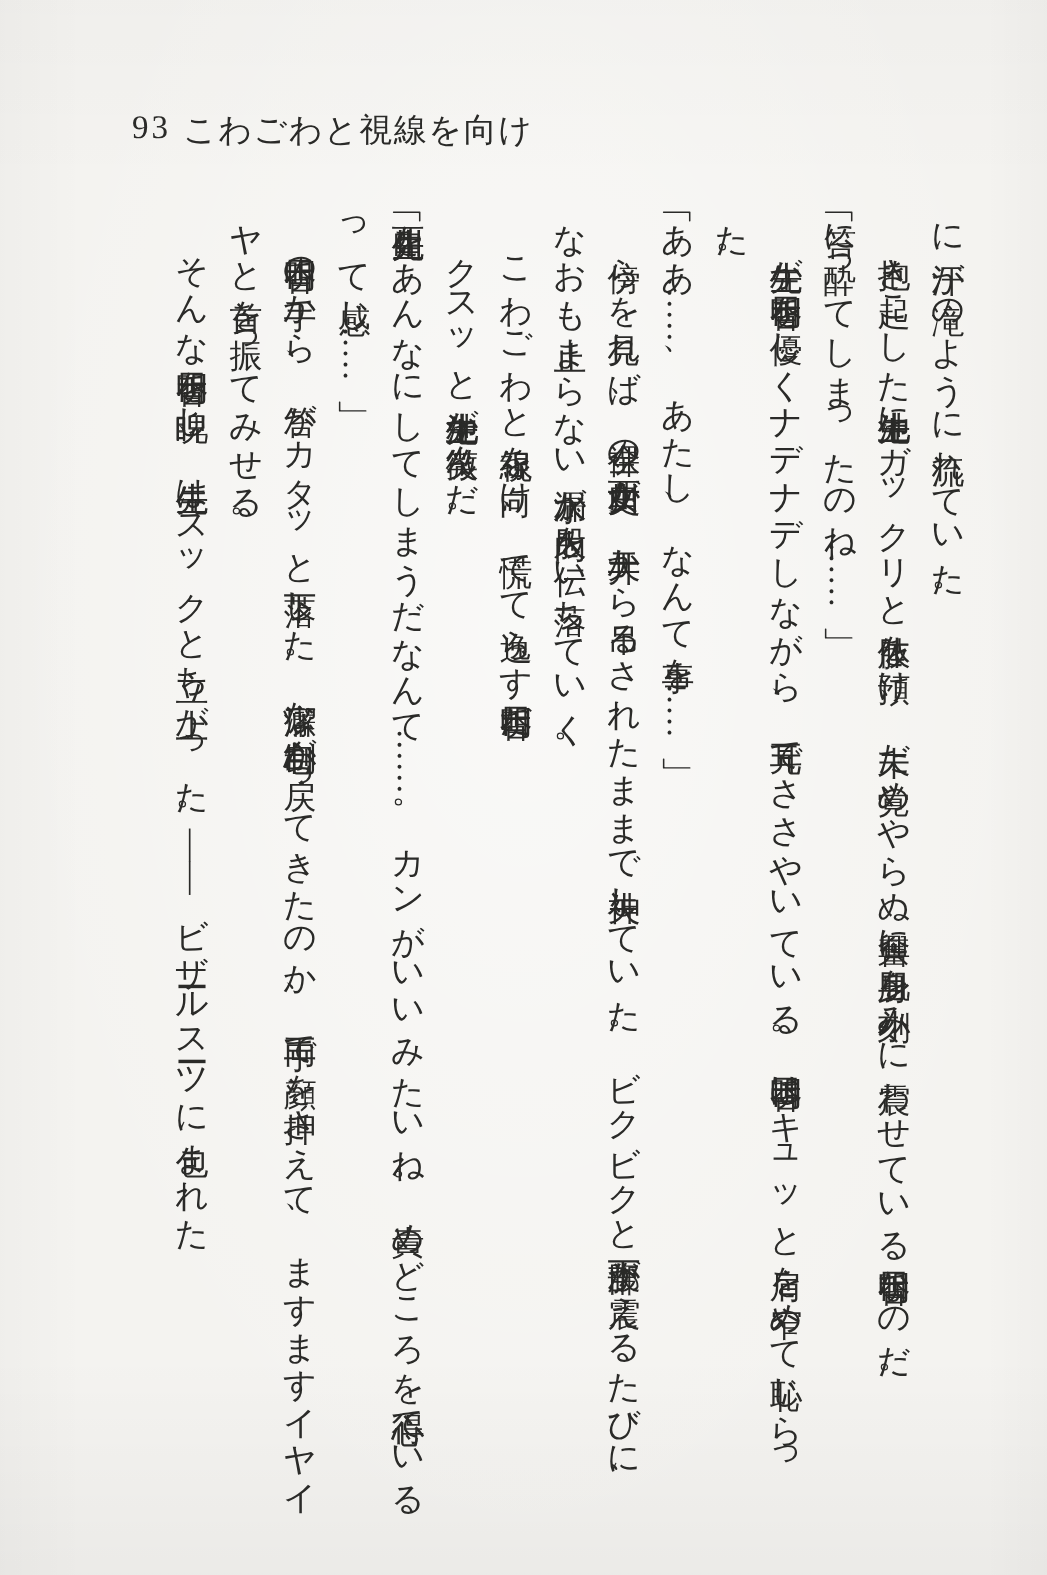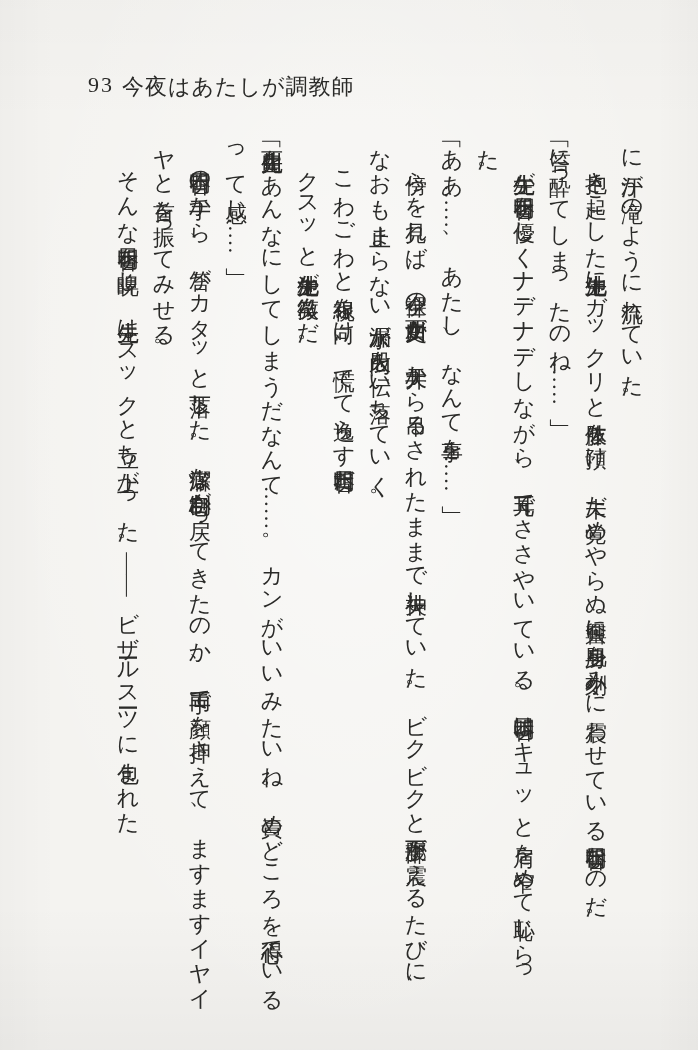--- a/index.html
+++ b/index.html
@@ -56,21 +56,21 @@
     text-indent: 1em;
   }
 </style>
 </head>
 <body>
 
 <div class="page" style="--paper: #f4f3f0; --ink: #2a2a28;">
 
   <div class="running-header">
     <span class="pagenum">93</span>
-    <span class="chapter-title">今夜はあたしが調教師</span>
+    <span class="chapter-title">こわごわと視線を向け</span>
   </div>
 
   <div class="text-body">
       <p>に汗が滝のように流れていた。</p>
       <p class="indent">抱き起こした池上先生にガックリと肢体を預け、未だ覚めやらぬ興奮に肌身を小刻みに震わせている明日香なのだ。</p>
       <p>「笞に酔ってしまったのね……」</p>
       <p class="indent">先生が明日香を優しくナデナデしながら、耳元でささやいている。明日香はキュッと肩を窄めて恥じらった。</p>
       <p>「ああ……、あたし、なんて事を……」</p>
       <p class="indent">傍らを見れば、全裸の川西女史が、天井から吊るされたままで失神していた。ビクビクと下腹部が震えるたびに、なおも止まらない漏水が内股を伝い落ちていく。</p>
       <p class="indent">こわごわと視線を向け、慌てて逸らす明日香だ。</p>

